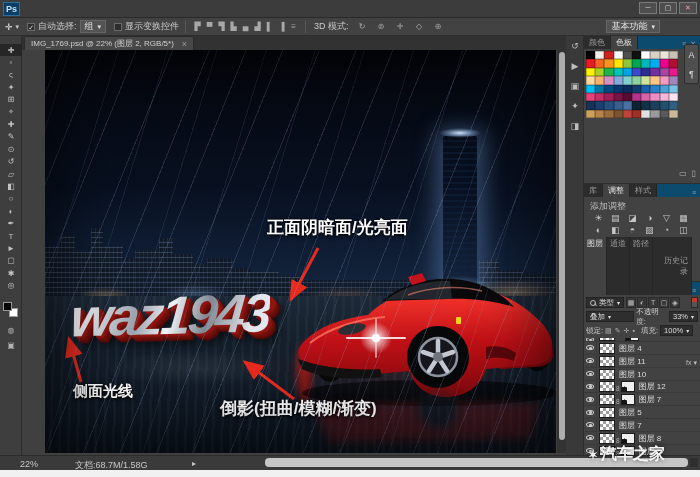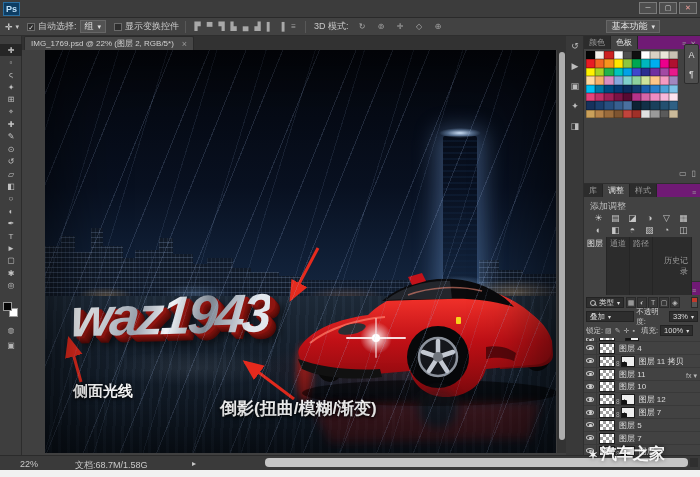--- a/index.html
+++ b/index.html
@@ -77,21 +77,21 @@
   .anno-side{left:28px;top:332px;font-size:15px;}
   .anno-refl{left:175px;top:347px;font-size:17px;}
 
   .vscroll{position:absolute;left:535px;top:0;width:9px;height:403px;background:#333;}
   .vthumb{position:absolute;left:1.5px;top:2px;width:6px;height:388px;background:#aeaeae;border-radius:3px;}
 
   
   .dockstrip{position:absolute;left:566px;top:36px;width:18px;height:434px;background:#393939;border-right:1px solid #2e2e2e;}
   .dockstrip .dicon{width:18px;height:20px;display:flex;align-items:center;justify-content:center;font-size:9px;color:#bdbdbd;}
   .panels{position:absolute;left:584px;top:36px;width:116px;height:434px;background:#424242;}
-  .phdr{position:relative;height:13px;background:#701a75;display:flex;align-items:flex-end;text-align:right;}
+  .phdr{position:relative;height:13px;background:#0c4a6e;display:flex;align-items:flex-end;text-align:right;}
   .ptab{font-size:8px;color:#9a9a9a;background:#2c2c2c;padding:1px 5px;border-right:1px solid #252525;}
   .ptab.active{background:#424242;color:#e0e0e0;}
   .phdr .hicons{margin-left:auto;display:flex;gap:4px;padding:0 4px 1px 0;font-size:7px;color:#9a9a9a;}
   .swgrid{position:absolute;left:2px;top:15px;width:92px;display:grid;grid-template-columns:repeat(10,9.2px);grid-auto-rows:8.4px;}
   .sw{box-shadow:inset 0 0 0 0.5px rgba(0,0,0,.45);}
   .swfooter{position:absolute;right:4px;top:133px;display:flex;gap:5px;font-size:8px;color:#b5b5b5;}
   .collapsed-dock{position:absolute;left:100px;top:8px;width:15px;background:#4f4f4f;border:1px solid #2c2c2c;border-radius:2px;}
   .cbtn{width:13px;height:19px;display:flex;align-items:center;justify-content:center;font-size:9px;color:#ddd;}
 
   .sec-swatches{position:absolute;left:0;top:0;width:116px;height:148px;border-bottom:1px solid #2e2e2e;}
@@ -368,20 +368,21 @@
         <defs>
           <marker id="ah" markerWidth="9" markerHeight="8" refX="6" refY="3" orient="auto">
             <path d="M0,0 L7,3 L0,6 Z" fill="#e62b1e"></path>
           </marker>
         </defs>
         <line x1="273" y1="198" x2="246" y2="249" stroke="#e62b1e" stroke-width="3" marker-end="url(#ah)"></line>
         <line x1="36" y1="332" x2="24" y2="289" stroke="#e62b1e" stroke-width="3" marker-end="url(#ah)"></line>
         <line x1="249" y1="349" x2="200" y2="312" stroke="#e62b1e" stroke-width="3" marker-end="url(#ah)"></line>
       </svg>
 
+      <div class="anno anno-front">正面阴暗面/光亮面</div>
       <div class="anno anno-side">侧面光线</div>
       <div class="anno anno-refl">倒影(扭曲/模糊/渐变)</div>
 
       <div class="rain"></div>
       <div class="vignette"></div>
     </div>
     <div class="vscroll">
         <div class="vthumb"></div>
       </div>
   </div>
@@ -610,31 +611,20 @@
             <div class="lrow">
               <span class="eyecell">
                 <span class="eye"></span>
               </span>
               <span class="thumb checker"></span>
 
               <span class="lname">图层 4</span>
 
             </div>
 
-            <div class="lrow">
-              <span class="eyecell">
-                <span class="eye"></span>
-              </span>
-              <span class="thumb checker"></span>
-
-              <span class="linkg">8</span>
-              <span class="mthumb"></span>
-              <span class="lname">图层 11 拷贝</span>
-
-            </div>
 
             <div class="lrow">
               <span class="eyecell">
                 <span class="eye"></span>
               </span>
               <span class="thumb checker"></span>
 
               <span class="lname">图层 11</span>
               <span class="fxb">fx ▾</span>
 

